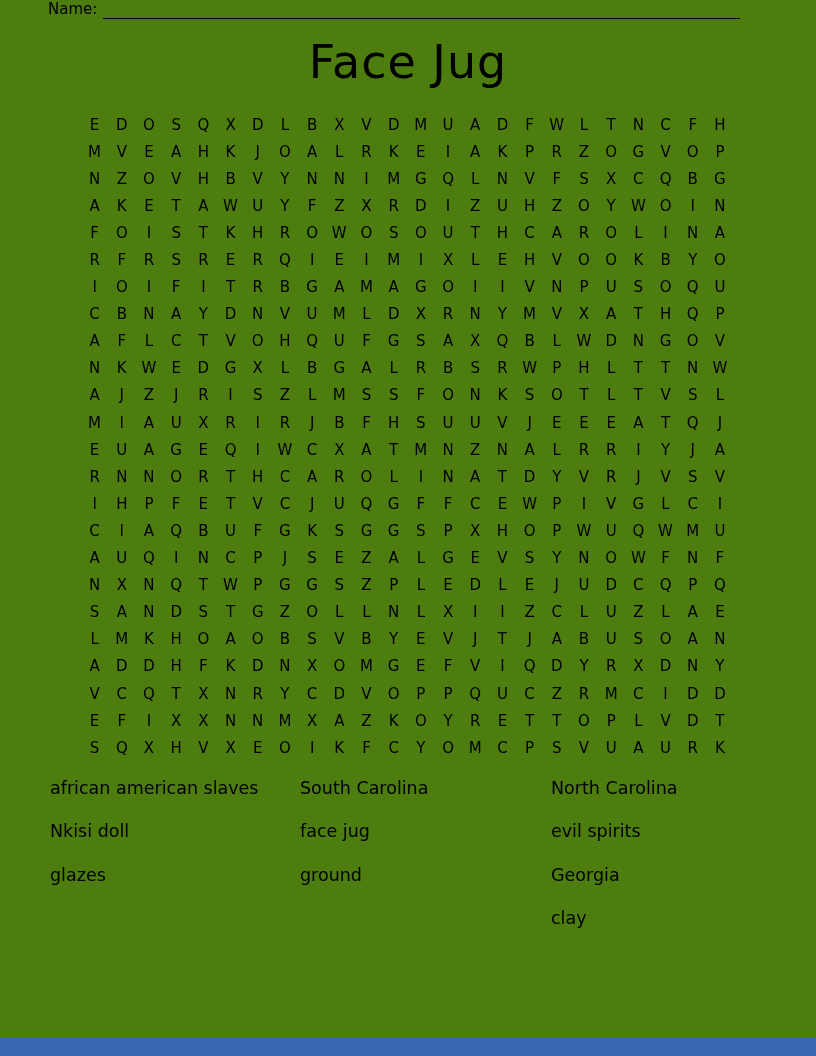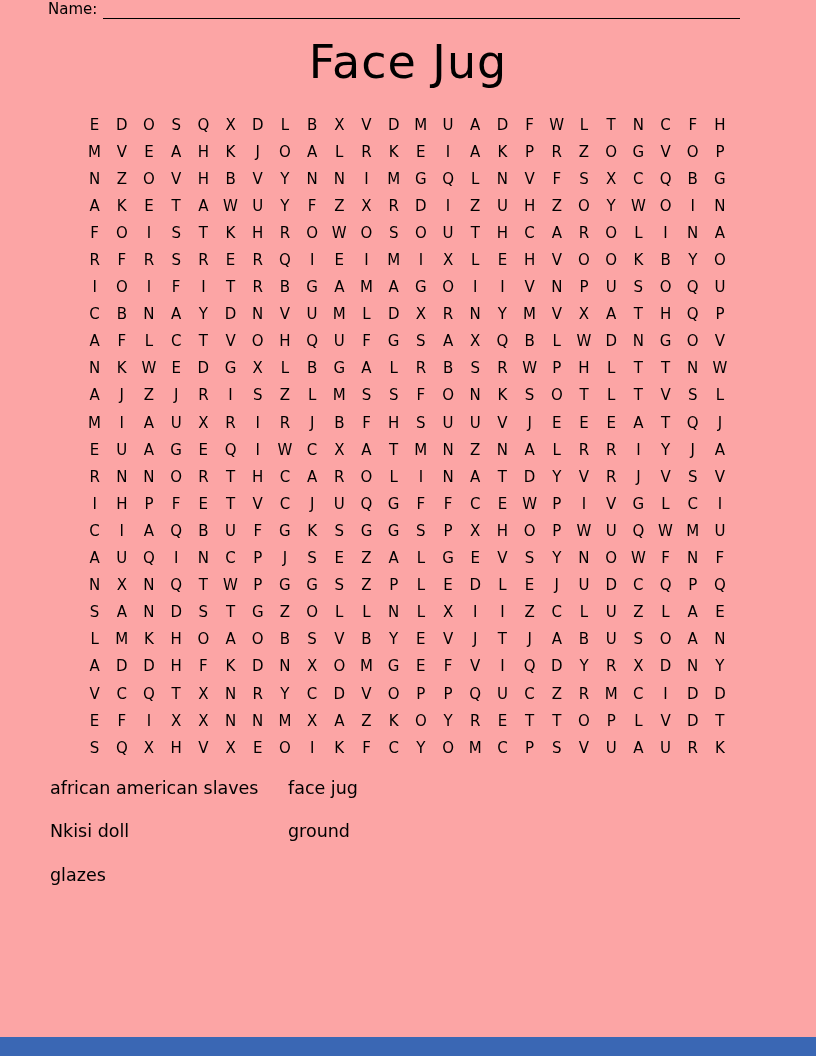--- a/index.html
+++ b/index.html
@@ -2,21 +2,21 @@
 <html><head>
 <meta charset="utf-8">
 <style>
   * { margin: 0; padding: 0; box-sizing: border-box; }
   html, body {
     width: 816px; height: 1056px;
     background: #ffffff;
     font-family: "DejaVu Sans", sans-serif;
     color: #000;
   }
-  .page { position: relative; width: 816px; height: 1056px; overflow: hidden; background: #fca5a5; }
+  .page { position: relative; width: 816px; height: 1056px; overflow: hidden; background: #4d7c0f; }
 
   .name-row {
     position: absolute; top: 0; left: 48px; width: 692px;
     display: flex; align-items: flex-end;
   }
   .name-label { font-size: 15px; line-height: 18px; padding-bottom: 1px; }
   .name-line { flex: 1; height: 17px; margin-left: 6px; border-bottom: 1px solid #000; }
 
   .title {
     position: absolute; top: 34px; left: 0; width: 100%;
@@ -34,21 +34,21 @@
   .cell {
     display: flex; align-items: center; justify-content: center;
     font-size: 15px;
     font-family: "DejaVu Sans", sans-serif;
   }
 
   .words {
     position: absolute; top: 766px; left: 50px; width: 716px;
     display: grid;
     grid-template-columns: 238px 239px auto;
-    column-gap: 0;
+    column-gap: 12px;
   }
   .word-col { display: flex; flex-direction: column; }
   .word {
     height: 43.5px;
     display: flex; align-items: center;
     font-size: 17.5px;
     white-space: nowrap;
   }
 
   .footer-bar {
@@ -648,20 +648,27 @@
       <div class="cell">K</div>
     </div>
 
   <div class="words">
     <div class="word-col">
         <div class="word">african american slaves</div>
         <div class="word">Nkisi doll</div>
         <div class="word">glazes</div>
       </div>
     <div class="word-col">
+        <div class="word">South Carolina</div>
         <div class="word">face jug</div>
         <div class="word">ground</div>
       </div>
+    <div class="word-col">
+        <div class="word">North Carolina</div>
+        <div class="word">evil spirits</div>
+        <div class="word">Georgia</div>
+        <div class="word">clay</div>
+      </div>
   </div>
 
   <div class="footer-bar" style="background: rgb(58, 103, 180);"></div>
 
 </div>
 
 </body></html>

